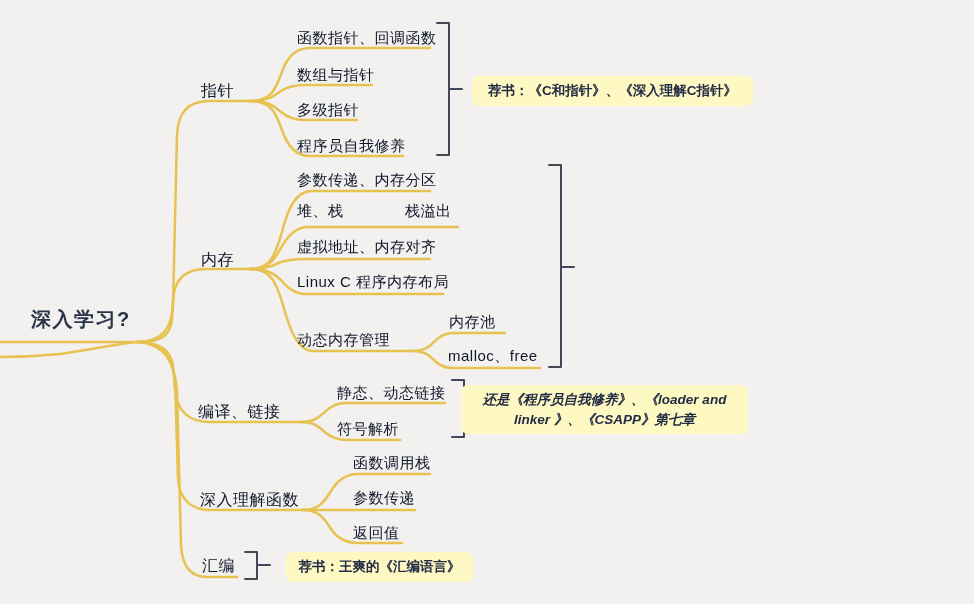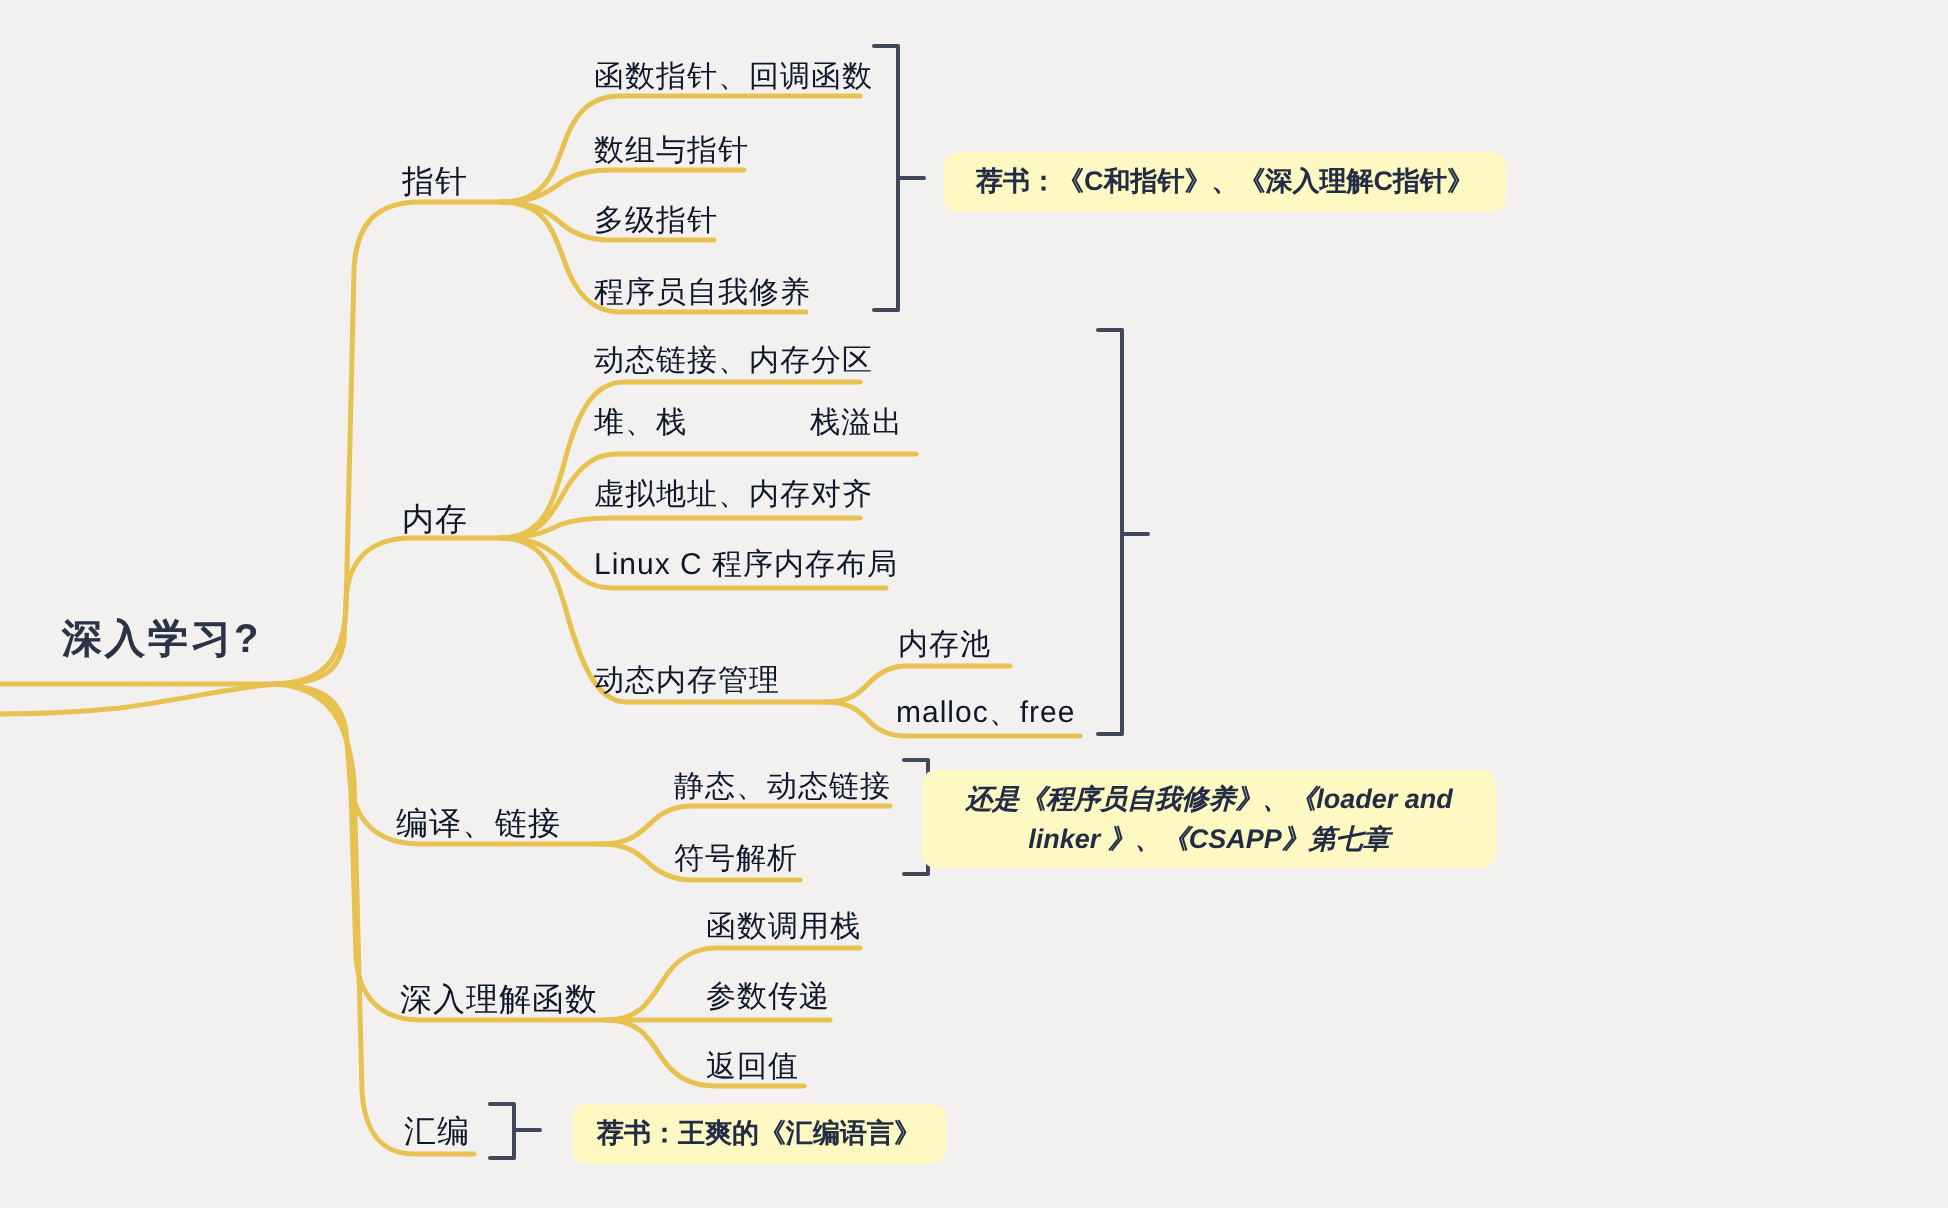--- a/index.html
+++ b/index.html
@@ -77,21 +77,21 @@
   <div class="node topic" style="left:201px; top:250px;">内存</div>
   <div class="node topic" style="left:198px; top:402px;">编译、链接</div>
   <div class="node topic" style="left:200px; top:490px;">深入理解函数</div>
   <div class="node topic" style="left:202px; top:556px;">汇编</div>
 
   <div class="node" style="left:297px; top:29px;">函数指针、回调函数</div>
   <div class="node" style="left:297px; top:66px;">数组与指针</div>
   <div class="node" style="left:297px; top:101px;">多级指针</div>
   <div class="node" style="left:297px; top:137px;">程序员自我修养</div>
 
-  <div class="node" style="left:297px; top:171px;">动态链接、内存分区</div>
+  <div class="node" style="left:297px; top:171px;">参数传递、内存分区</div>
   <div class="node" style="left:297px; top:202px;">堆、栈</div>
   <div class="node" style="left:405px; top:202px;">栈溢出</div>
   <div class="node" style="left:297px; top:238px;">虚拟地址、内存对齐</div>
   <div class="node" style="left:297px; top:273px;">Linux C 程序内存布局</div>
   <div class="node" style="left:297px; top:331px;">动态内存管理</div>
   <div class="node" style="left:449px; top:313px;">内存池</div>
   <div class="node" style="left:448px; top:347px;">malloc、free</div>
 
   <div class="node" style="left:337px; top:384px;">静态、动态链接</div>
   <div class="node" style="left:337px; top:420px;">符号解析</div>

